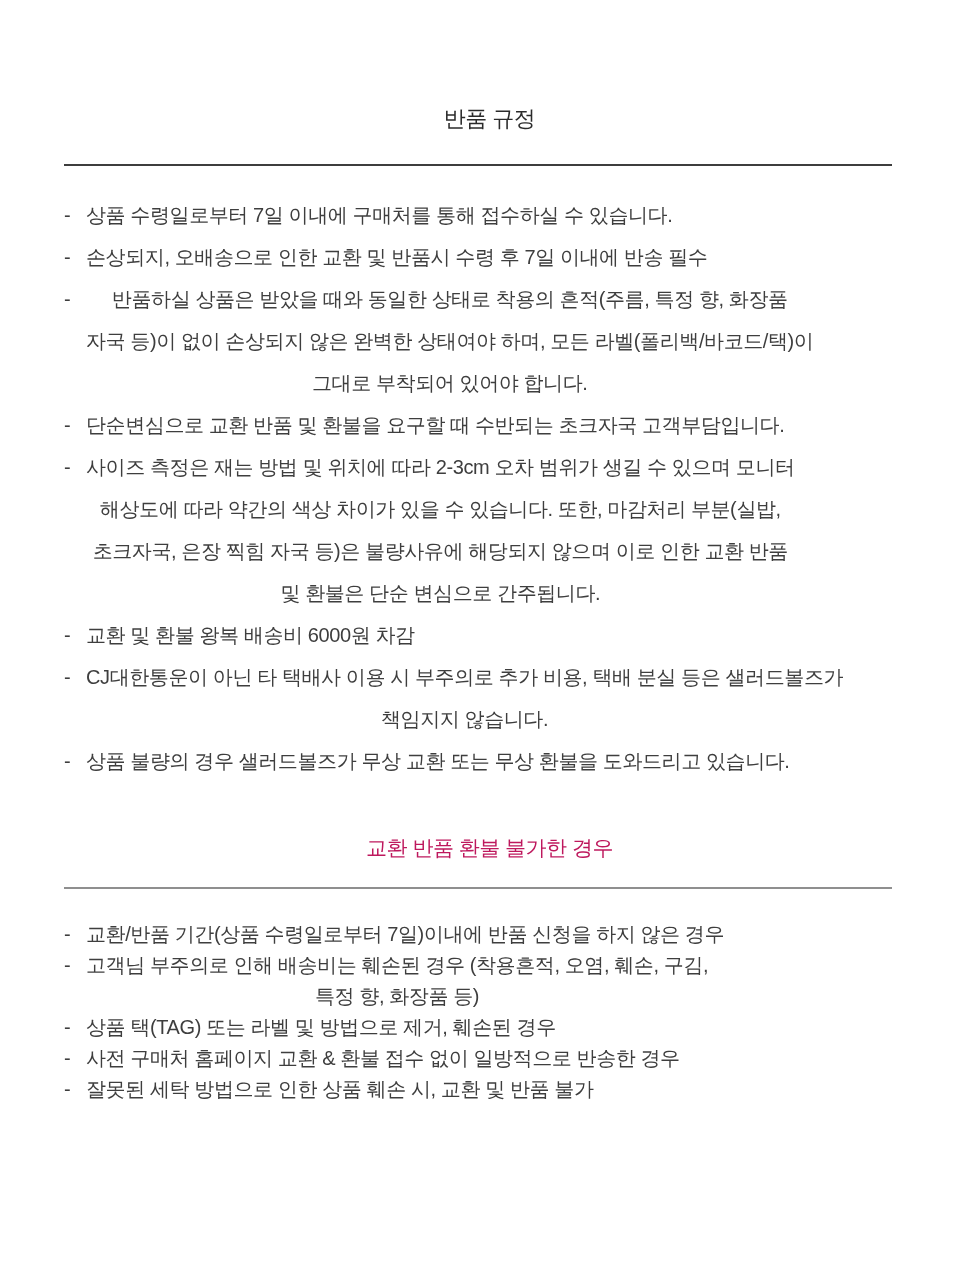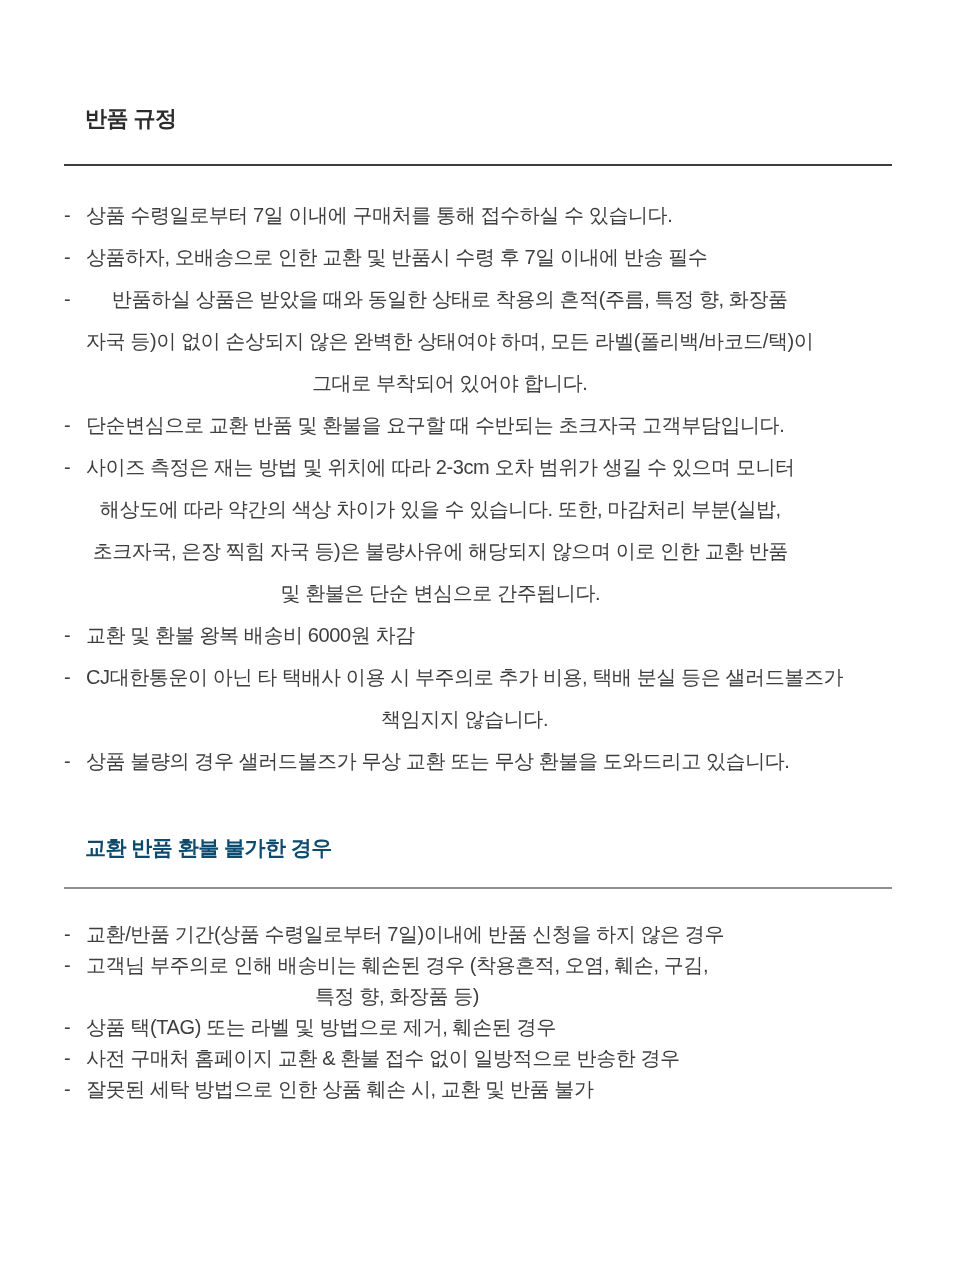--- a/index.html
+++ b/index.html
@@ -13,27 +13,28 @@
   .page {
     width: 960px;
     height: 1280px;
     background: #ffffff;
     padding: 104px 0 0 64px;
   }
   .inner { width: 830px; }
 
   .section-title {
     font-size: 22px;
-    font-weight: 700;
+    font-weight: 400;
     color: #2b2b2b;
     line-height: 30px;
     padding-left: 21px;
     letter-spacing: -0.5px;
+    text-align: center;
   }
-  .section-title.red { color: #0c4a6e; font-size: 21px; line-height: 28px; }
+  .section-title.red { color: #be185d; font-size: 21px; line-height: 28px; }
 
   .divider {
     border: none;
     border-top: 2px solid #3d3d3d;
     width: 828px;
     margin: 30px 0 0 0;
   }
   .divider.light { border-top-color: #8f8f8f; }
 
   .policy-list { margin-top: 28px; list-style: none; }
@@ -70,21 +71,21 @@
       <h1 class="section-title">반품 규정</h1>
       <hr class="divider">
 
       <ul class="policy-list list1">
         <li class="li">
           <span class="dash">-</span>
           <span class="txt">상품 수령일로부터 7일 이내에 구매처를 통해 접수하실 수 있습니다.</span>
         </li>
         <li class="li">
           <span class="dash">-</span>
-          <span class="txt">상품하자, 오배송으로 인한 교환 및 반품시 수령 후 7일 이내에 반송 필수</span>
+          <span class="txt">손상되지, 오배송으로 인한 교환 및 반품시 수령 후 7일 이내에 반송 필수</span>
         </li>
         <li class="li">
           <span class="dash">-</span>
           <span class="txt">반품하실 상품은 받았을 때와 동일한 상태로 착용의 흔적(주름, 특정 향, 화장품
 자국 등)이 없이 손상되지 않은 완벽한 상태여야 하며, 모든 라벨(폴리백/바코드/택)이
 그대로 부착되어 있어야 합니다.</span>
         </li>
         <li class="li">
           <span class="dash">-</span>
           <span class="txt">단순변심으로 교환 반품 및 환불을 요구할 때 수반되는 초크자국 고객부담입니다.</span>

